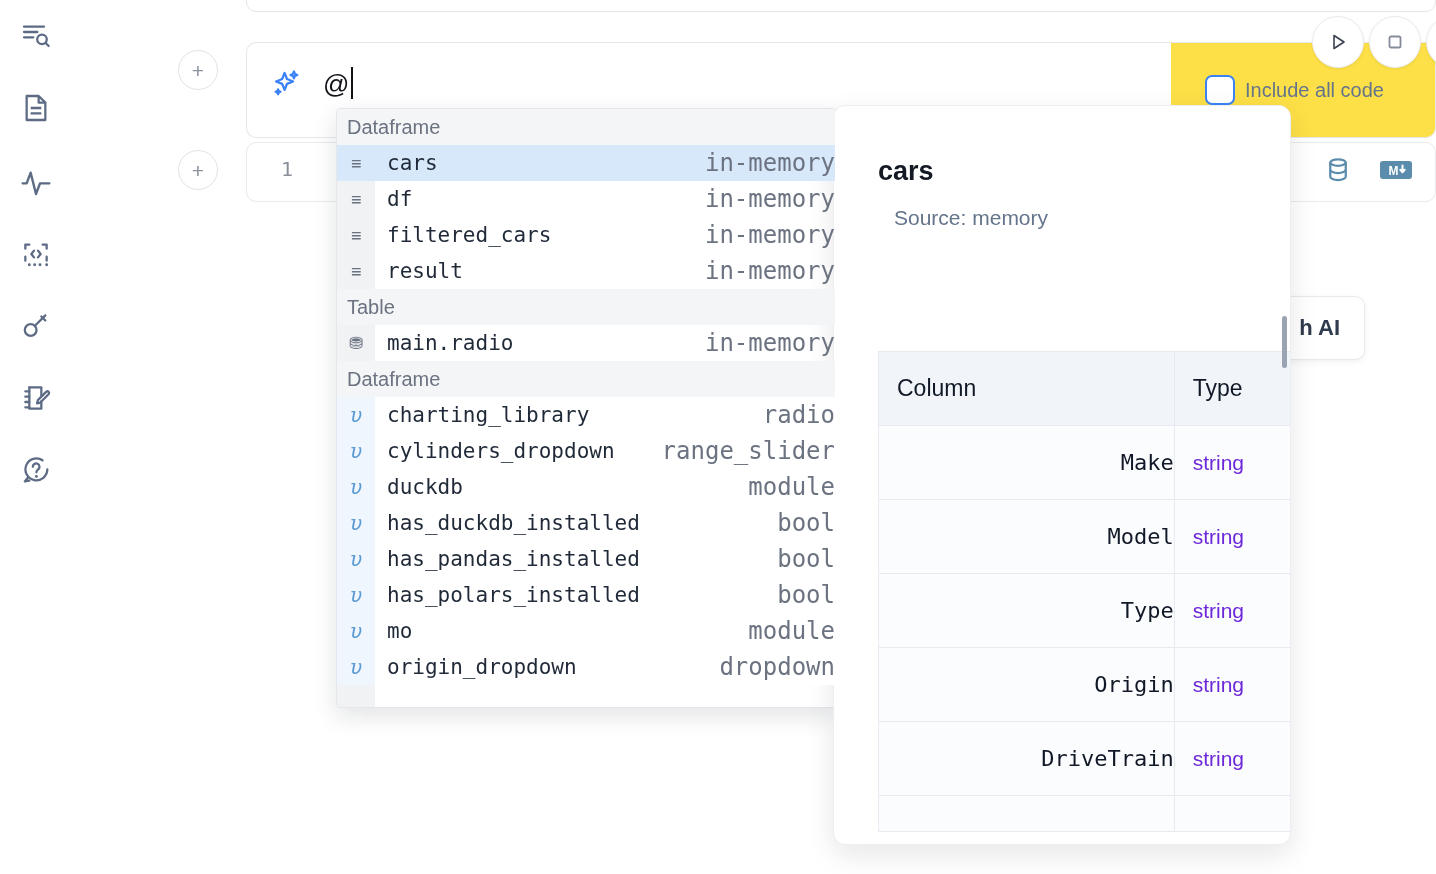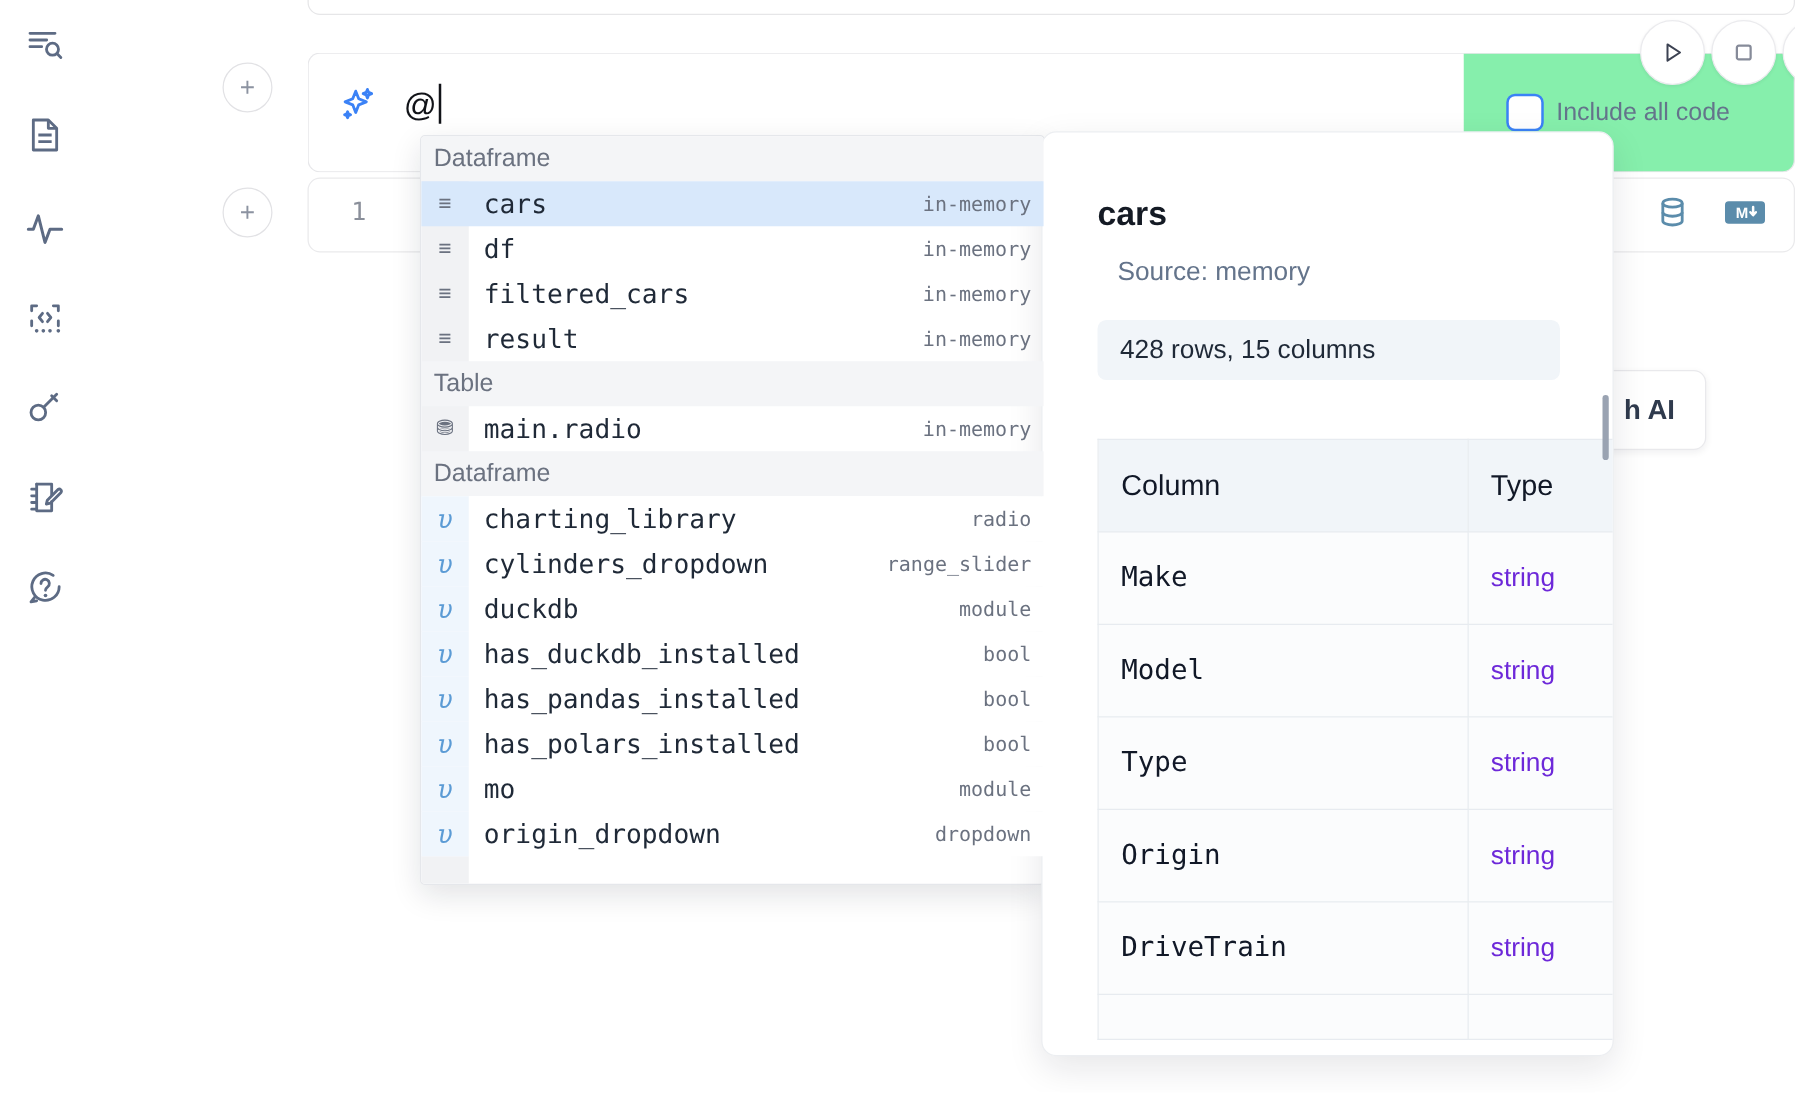--- a/index.html
+++ b/index.html
@@ -49,21 +49,21 @@
     font-size:26px; color:#111318; letter-spacing:0;
   }
   .caret {
     position:absolute; left:104px; top:24px; width:2px; height:32px;
     background:#111318;
   }
 
   
   .prompt-right {
     position:absolute; left:1171px; top:42px; width:265px; height:96px;
-    background:#86efac; border:1px solid #e7e7ea; border-left:none;
+    background:#fde047; border:1px solid #e7e7ea; border-left:none;
     border-radius:0 10px 10px 0;
   }
   .chk-row { position:absolute; left:34px; top:32px; display:flex; align-items:center; gap:10px; }
   .chk-box {
     width:30px; height:30px; border:2px solid #3b82f6; border-radius:7px; background:#fff;
     cursor:pointer;
   }
   .chk-label { font-size:20px; color:#64748b; white-space:nowrap; }
 
   
@@ -122,21 +122,21 @@
   .ac-row {
     height:36px; display:flex; align-items:center;
     font-family:"DejaVu Sans Mono", monospace; font-size:21px; cursor:pointer;
   }
   .ac-row .ac-ico {
     width:38px; flex:0 0 38px; text-align:center;
     color:#6b7280; font-size:17px; line-height:1;
   }
   .ac-row.var .ac-ico { color:#5b9bd5; font-style:italic; font-size:20px; }
   .ac-row .ac-name { flex:1 1 auto; padding-left:12px; color:#1f2937; white-space:nowrap; }
-  .ac-row .ac-type { padding-right:10px; color:#6b7280; font-size:16px; white-space:nowrap; }
+  .ac-row .ac-type { padding-right:0; color:#6b7280; font-size:24px; white-space:nowrap; }
   .ac-row.selected { background:#d8e8fb; }
   .ac-row.var { background:#ffffff; }
   .ac-row.var .ac-ico { background:#eff6fd; height:36px; display:flex; align-items:center; justify-content:center; }
 
   
   .preview {
     position:absolute; left:833px; top:105px; width:458px; height:740px;
     background:#fff; border:1px solid #eceef1; border-radius:12px;
     box-shadow:0 10px 28px rgba(16,24,40,.10);
     overflow:hidden;
@@ -147,21 +147,21 @@
     position:absolute; left:44px; top:150px; width:370px; height:48px;
     background:#f1f5f9; border-radius:7px;
     display:flex; align-items:center; padding-left:18px;
     font-size:21px; color:#1f2937;
   }
   .pv-table { position:absolute; left:44px; top:245px; width:434px; border-collapse:collapse;border-radius:14px; }
   .pv-table th, .pv-table td {
     border:1px solid #e7ebf0; height:74px; text-align:left; padding-left:18px; vertical-align:middle;
   }
   .pv-table th { background:#f1f5f9; font-weight:400; font-size:23px; color:#111827; }
-  .pv-table td.col { font-family:"DejaVu Sans Mono", monospace; font-size:22px; color:#111827; background:#fbfcfd; }
+  .pv-table td.col { font-family:"DejaVu Sans Mono", monospace; font-size:22px; color:#111827; background:#fbfcfd;text-align:right; }
   .pv-table td.typ { font-size:21px; color:#6d28d9; background:#fbfcfd;margin-left:48px; }
   .pv-table tr.partial td { height:36px; }
   .pv-scroll {
     position:absolute; right:3px; top:210px; width:5px; height:52px;
     background:#9aa3b2; border-radius:3px;
   }
 </style>
 </head>
 <body>
 
@@ -353,21 +353,20 @@
           <span class="ac-ico">υ</span>
           <span class="ac-name">origin_dropdown</span>
           <span class="ac-type">dropdown</span>
         </div>
       </div>
   </div>
 
   <div class="preview">
     <div class="pv-title">cars</div>
     <div class="pv-source">Source: memory</div>
-    <div class="pv-badge">428 rows, 15 columns</div>
     <table class="pv-table">
       <thead>
         <tr>
           <th>Column</th>
           <th>Type</th>
         </tr>
       </thead>
       <tbody id="pv-body">
           <tr>
             <td class="col">Make</td>

